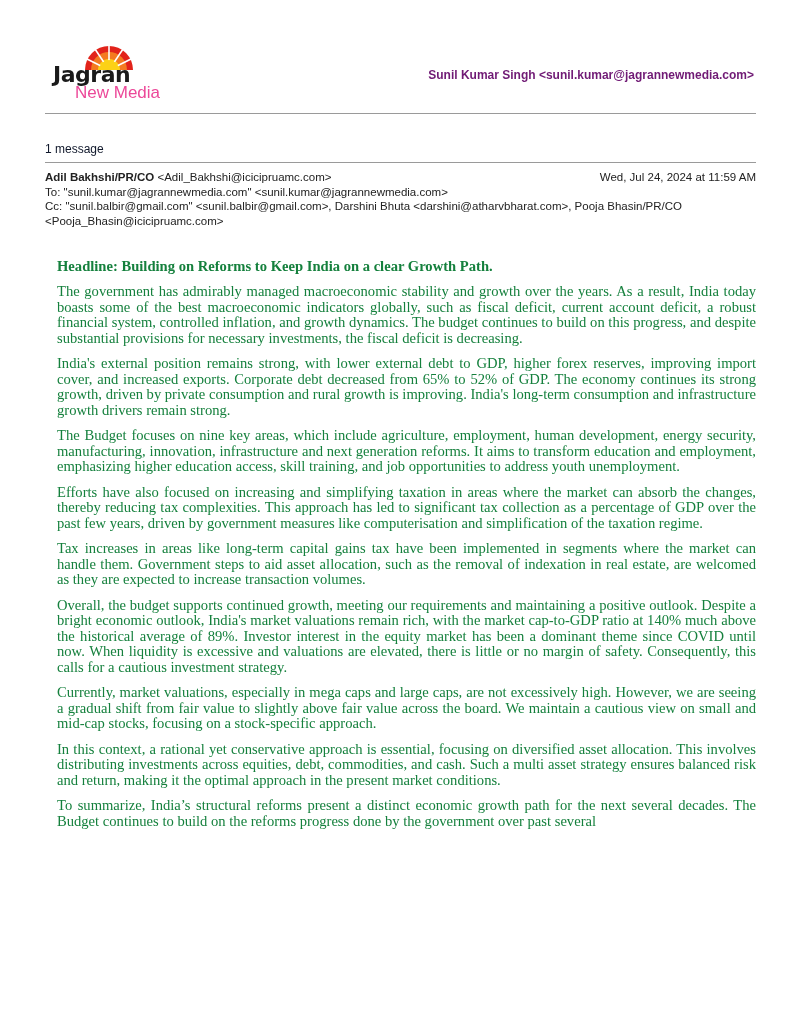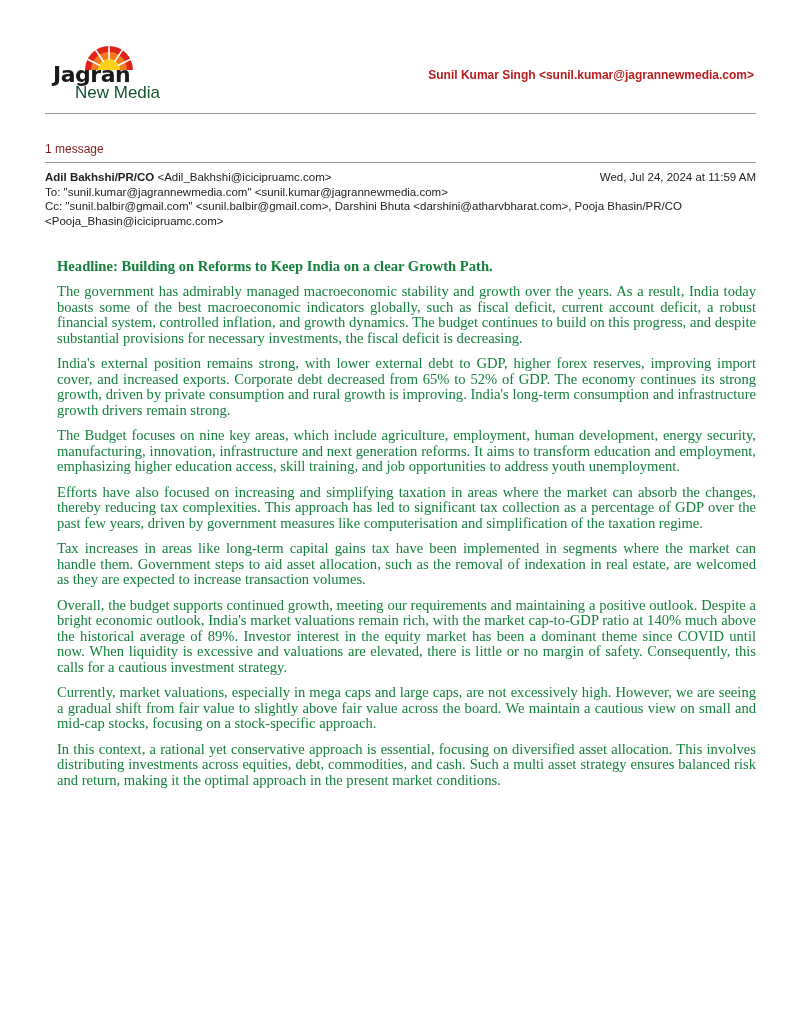--- a/index.html
+++ b/index.html
@@ -2,26 +2,26 @@
 <html><head>
 <meta charset="utf-8">
 <style>
   html, body { margin: 0; padding: 0; background: #ffffff; }
   body { width: 800px; height: 1035px; overflow: hidden; position: relative; color: #222; }
   .page { position: absolute; left: 45px; top: 0; width: 711px; }
   .header { position: relative; height: 133px; }
   .logo { position: absolute; left: 8px; top: 44px; width: 130px; height: 62px; }
   .logo .sun { position: absolute; left: 32px; top: 0; width: 48px; height: 26px; overflow: hidden; }
   .logo .brand { position: absolute; left: 0; top: 18px; font-family: "DejaVu Sans", sans-serif; font-size: 22px; font-weight: bold; color: #1a1a1a; letter-spacing: -0.5px; }
-  .logo .sub { position: absolute; left: 22px; top: 39px; font-family: "Liberation Sans", sans-serif; font-size: 17px; color: #14532d; }
-  .account { position: absolute; right: 2px; top: 68px; font-family: "Liberation Sans", sans-serif; font-size: 12px; font-weight: bold; color: #b91c1c; }
+  .logo .sub { position: absolute; left: 22px; top: 39px; font-family: "Liberation Sans", sans-serif; font-size: 17px; color: #ec4899; }
+  .account { position: absolute; right: 2px; top: 68px; font-family: "Liberation Sans", sans-serif; font-size: 12px; font-weight: bold; color: #701a75; }
   .rule { border: 0; border-top: 1px solid #9a9a9a; margin: 0; height: 0; }
   .rule-top { position: absolute; left: 0; right: 0; top: 113px; }
   .subject { position: absolute; left: 0; top: 120px; font-family: "Liberation Sans", sans-serif; font-size: 17px; font-weight: bold; color: #111; }
-  .count { position: absolute; left: 0; top: 142px; font-family: "Liberation Sans", sans-serif; font-size: 12px; color: #7f1d1d; }
+  .count { position: absolute; left: 0; top: 142px; font-family: "Liberation Sans", sans-serif; font-size: 12px; color: #0f172a; }
   .rule-mid { position: absolute; left: 0; right: 0; top: 162px; }
   .meta { position: absolute; left: 0; right: 0; top: 170px; font-family: "Liberation Sans", sans-serif; font-size: 11.5px; line-height: 14.5px; color: #222; }
   .meta .from-row { display: flex; justify-content: space-between; }
   .meta b { font-weight: bold; }
   .body { position: absolute; left: 12px; top: 258px; width: 699px; font-family: "Liberation Serif", serif; font-size: 14.6px; line-height: 15.5px; color: #15803d; }
   .body h1 { font-size: 14.6px; font-weight: bold; margin: 0 0 10px 0; line-height: 16px; }
   .body p { margin: 0 0 10px 0; text-align: justify; }
 </style>
 </head>
 <body>
@@ -78,14 +78,15 @@
   <div class="body">
     <h1>Headline: Building on Reforms to Keep India on a clear Growth Path.</h1>
     <p>The government has admirably managed macroeconomic stability and growth over the years. As a result, India today boasts some of the best macroeconomic indicators globally, such as fiscal deficit, current account deficit, a robust financial system, controlled inflation, and growth dynamics. The budget continues to build on this progress, and despite substantial provisions for necessary investments, the fiscal deficit is decreasing.</p>
     <p>India's external position remains strong, with lower external debt to GDP, higher forex reserves, improving import cover, and increased exports. Corporate debt decreased from 65% to 52% of GDP. The economy continues its strong growth, driven by private consumption and rural growth is improving. India's long-term consumption and infrastructure growth drivers remain strong.</p>
     <p>The Budget focuses on nine key areas, which include agriculture, employment, human development, energy security, manufacturing, innovation, infrastructure and next generation reforms. It aims to transform education and employment, emphasizing higher education access, skill training, and job opportunities to address youth unemployment.</p>
     <p>Efforts have also focused on increasing and simplifying taxation in areas where the market can absorb the changes, thereby reducing tax complexities. This approach has led to significant tax collection as a percentage of GDP over the past few years, driven by government measures like computerisation and simplification of the taxation regime.</p>
     <p>Tax increases in areas like long-term capital gains tax have been implemented in segments where the market can handle them. Government steps to aid asset allocation, such as the removal of indexation in real estate, are welcomed as they are expected to increase transaction volumes.</p>
     <p>Overall, the budget supports continued growth, meeting our requirements and maintaining a positive outlook. Despite a bright economic outlook, India's market valuations remain rich, with the market cap-to-GDP ratio at 140% much above the historical average of 89%. Investor interest in the equity market has been a dominant theme since COVID until now. When liquidity is excessive and valuations are elevated, there is little or no margin of safety. Consequently, this calls for a cautious investment strategy.</p>
     <p>Currently, market valuations, especially in mega caps and large caps, are not excessively high. However, we are seeing a gradual shift from fair value to slightly above fair value across the board. We maintain a cautious view on small and mid-cap stocks, focusing on a stock-specific approach.</p>
     <p>In this context, a rational yet conservative approach is essential, focusing on diversified asset allocation. This involves distributing investments across equities, debt, commodities, and cash. Such a multi asset strategy ensures balanced risk and return, making it the optimal approach in the present market conditions.</p>
+    <p>To summarize, India’s structural reforms present a distinct economic growth path for the next several decades. The Budget continues to build on the reforms progress done by the government over past several</p>
   </div>
 </div>
 
 </body></html>

